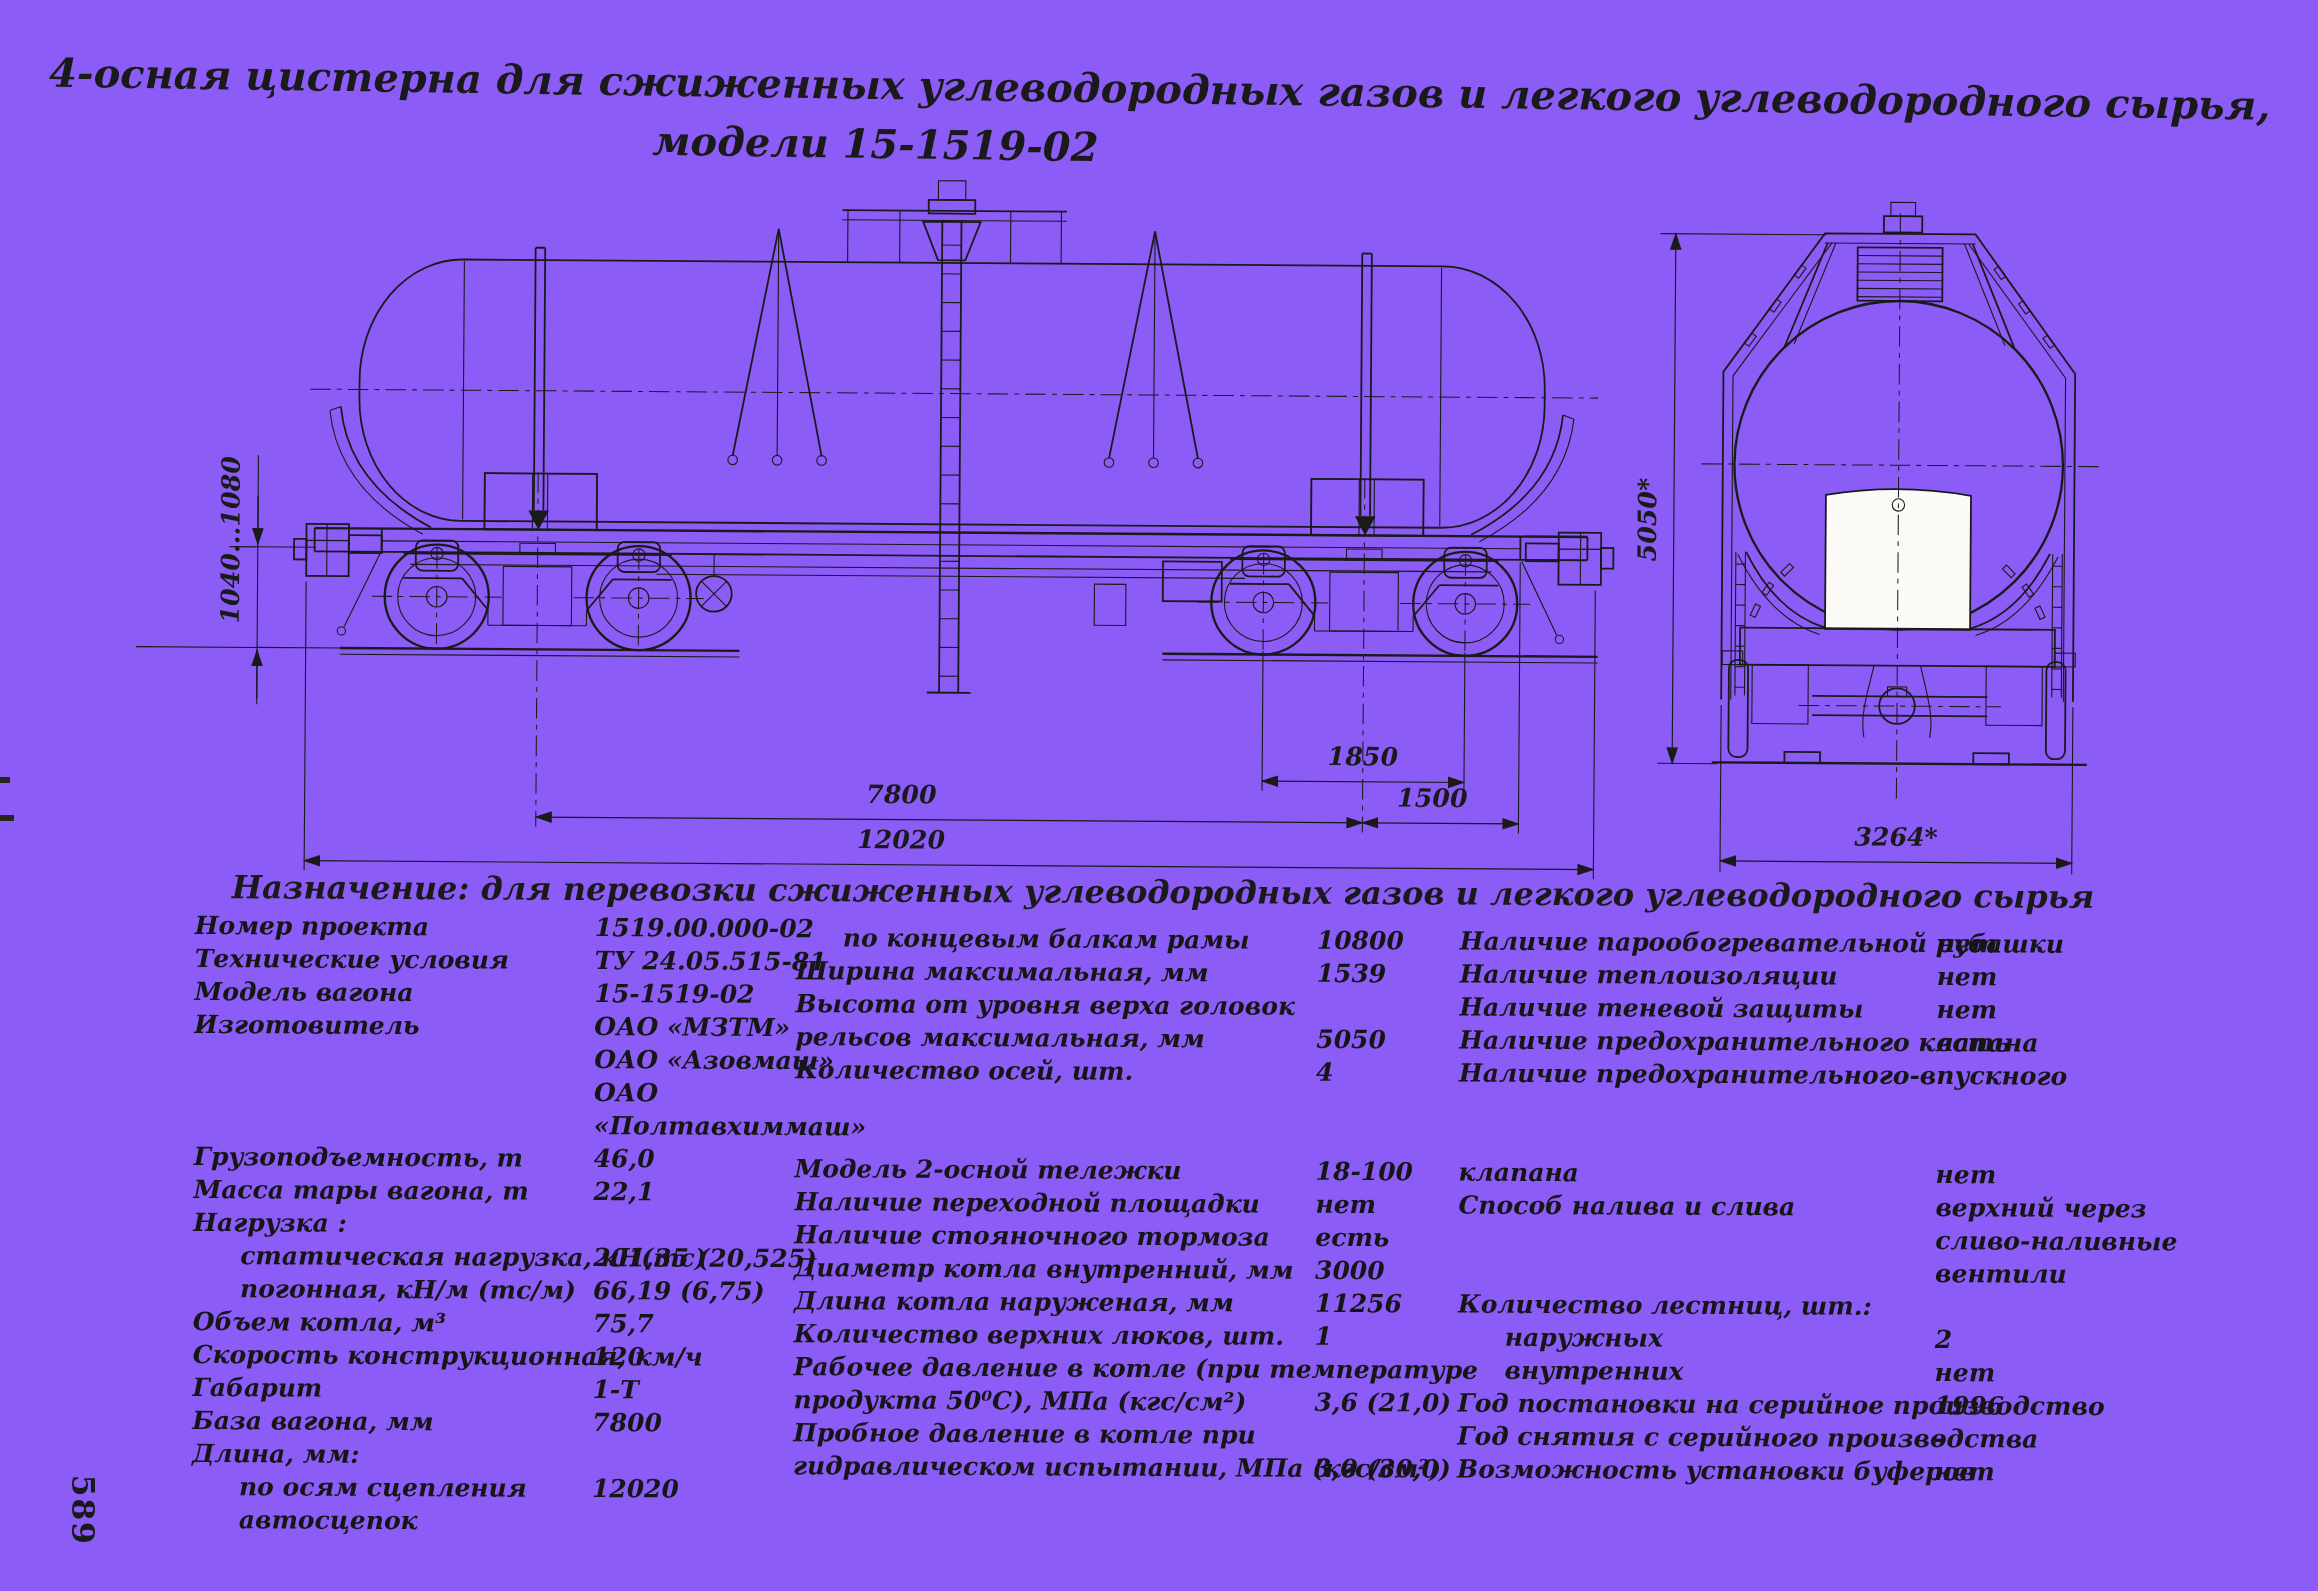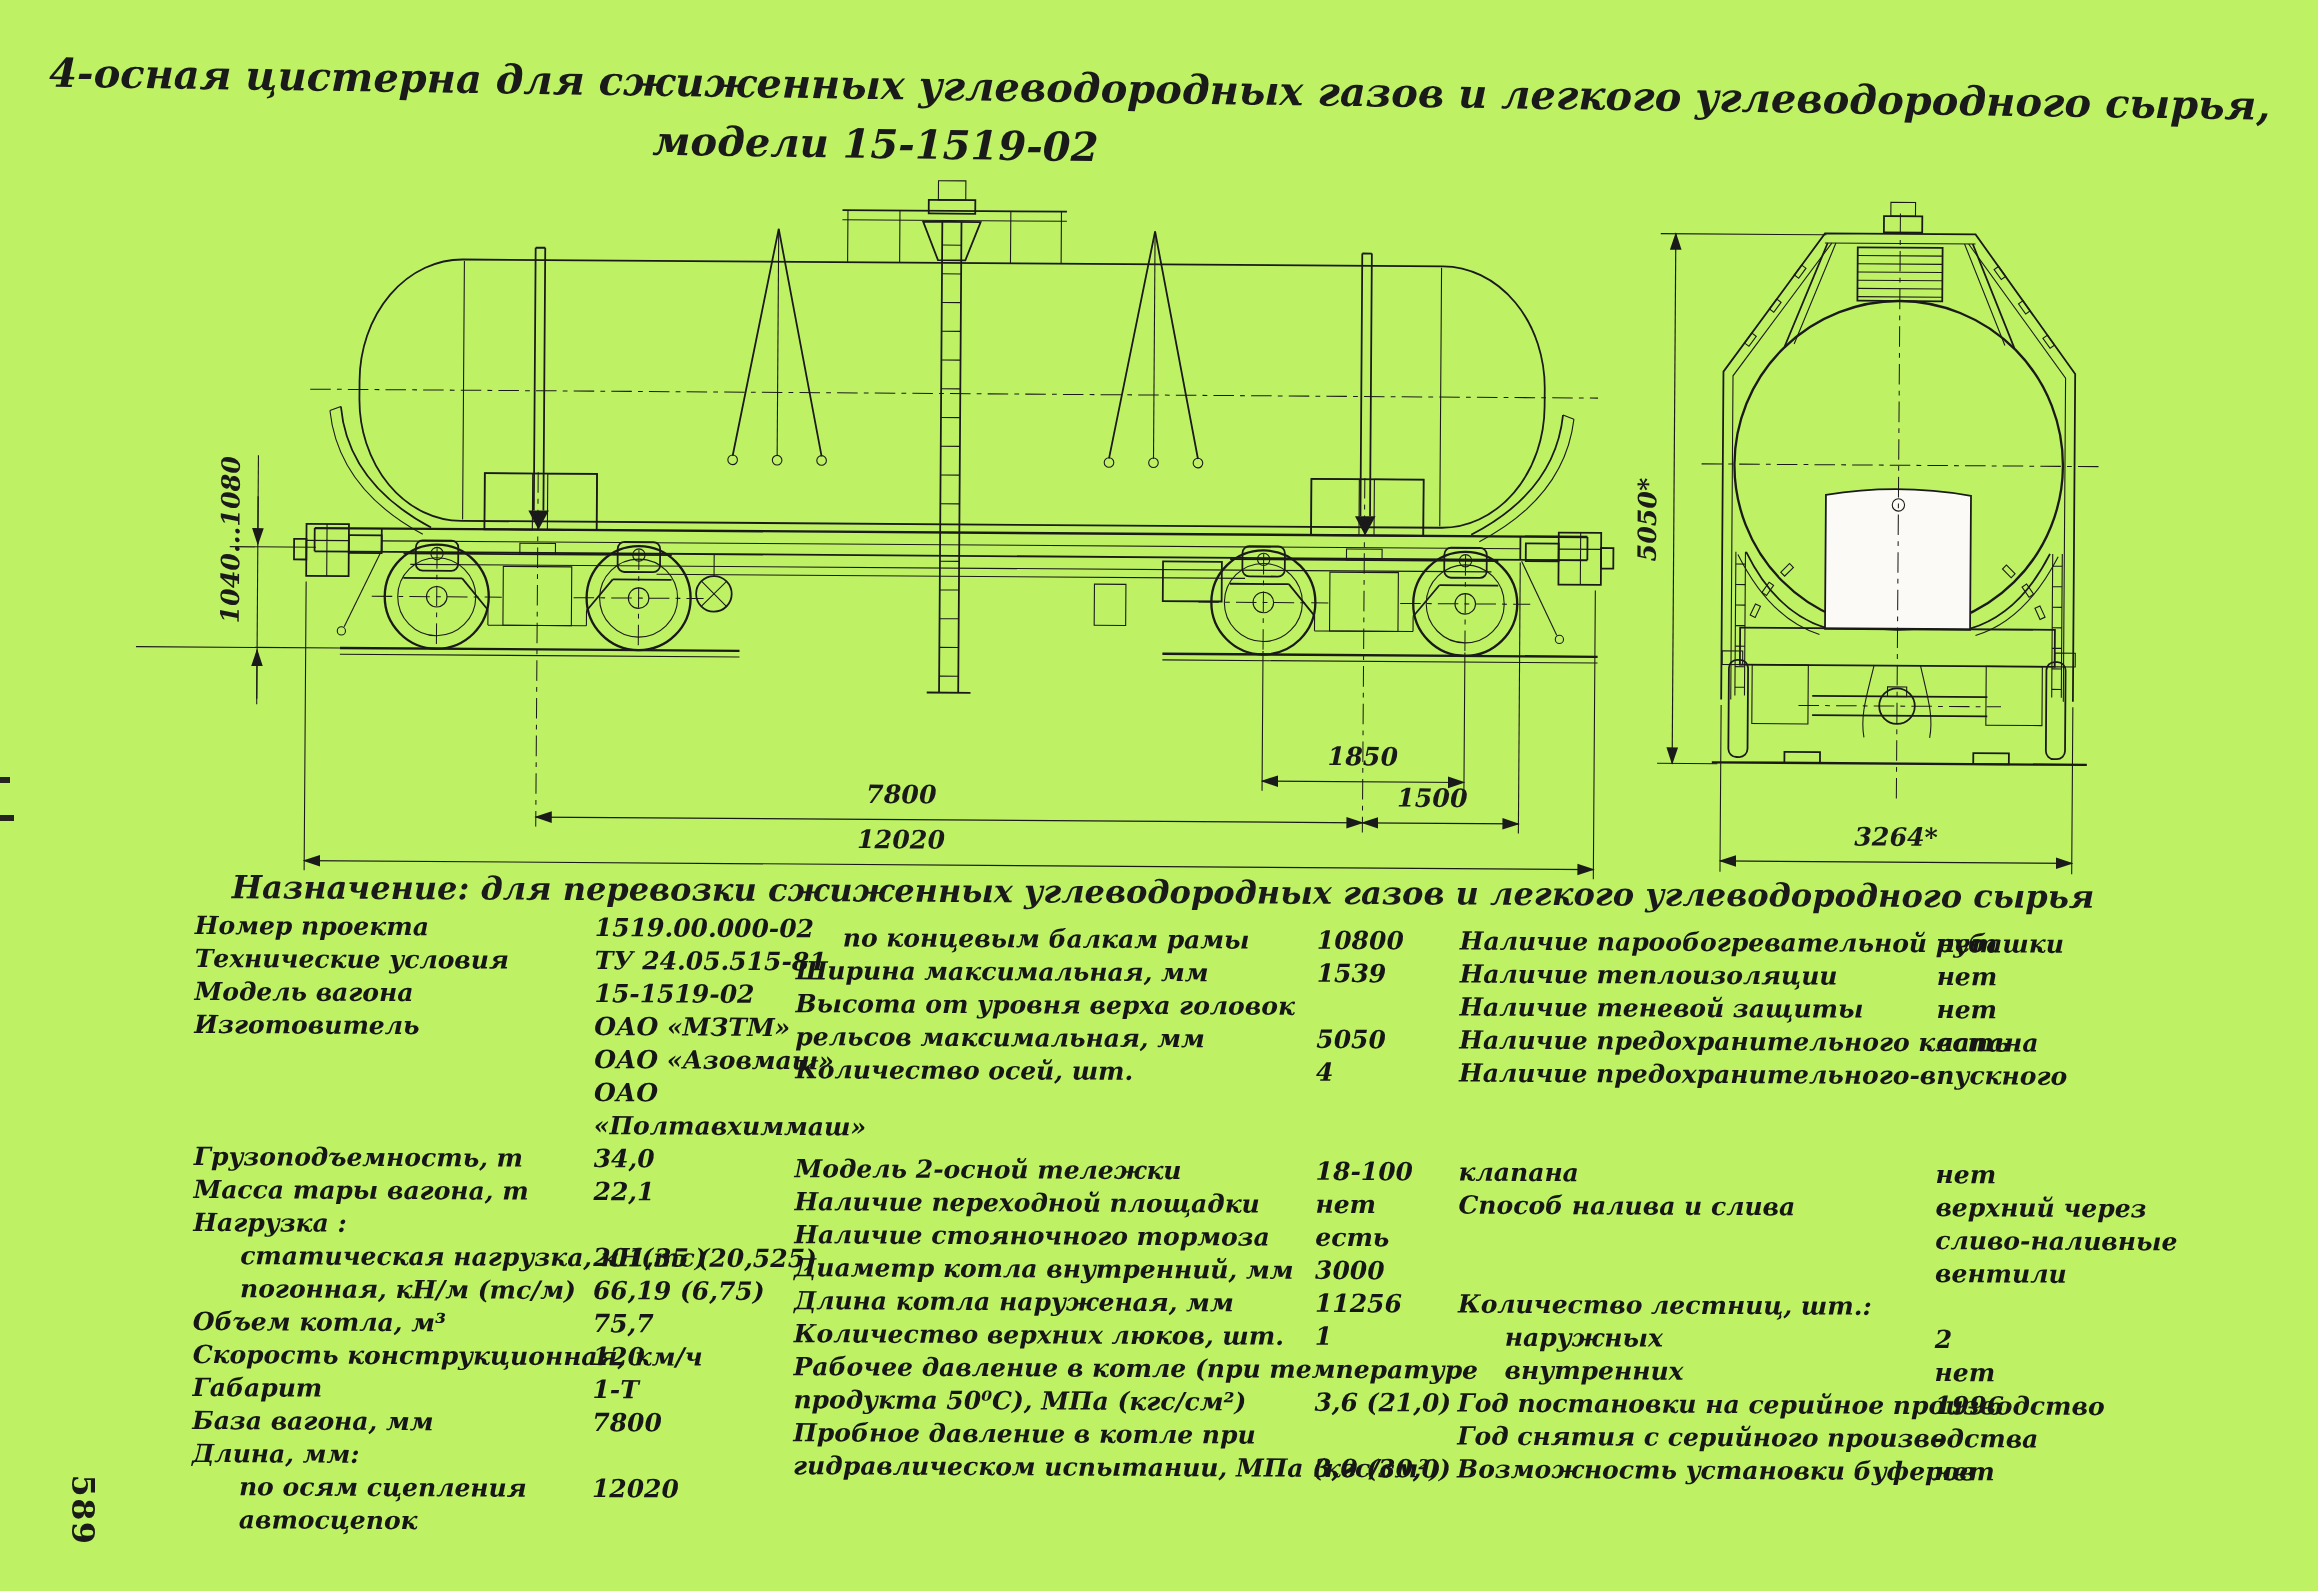--- a/index.html
+++ b/index.html
@@ -1,18 +1,18 @@
 <!DOCTYPE html>
 <html style="font-size:11px"><head>
 <meta charset="utf-8">
 <style>
   html,body{margin:0;padding:0;background:#e8e6e0;}
   .page{
     position:relative; width:2319px; height:1591px; overflow:hidden;
-    background:#bef264; color:#1a1a1a;
+    background:#8b5cf6; color:#1a1a1a;
     font-family:"DejaVu Serif","Liberation Serif",serif;
   }
   
   .title{
     position:absolute; top:45px; left:0; width:2319px;
     transform:rotate(0.85deg); transform-origin:205px 55px;
     font-style:italic; font-weight:700; font-size:40px; line-height:59px;
     white-space:nowrap;
   }
   .title .l1{width:2319px; text-align:center;}
@@ -329,21 +329,21 @@
           <span class="val">ОАО</span>
         </div>
 
         <div class="spec-row">
           <span class="lbl"></span>
           <span class="val">«Полтавхиммаш»</span>
         </div>
 
         <div class="spec-row">
           <span class="lbl">Грузоподъемность, т</span>
-          <span class="val">34,0</span>
+          <span class="val">46,0</span>
         </div>
 
         <div class="spec-row">
           <span class="lbl">Масса тары вагона, т</span>
           <span class="val">22,1</span>
         </div>
 
         <div class="spec-row">
           <span class="lbl">Нагрузка :</span>
           <span class="val"></span>

